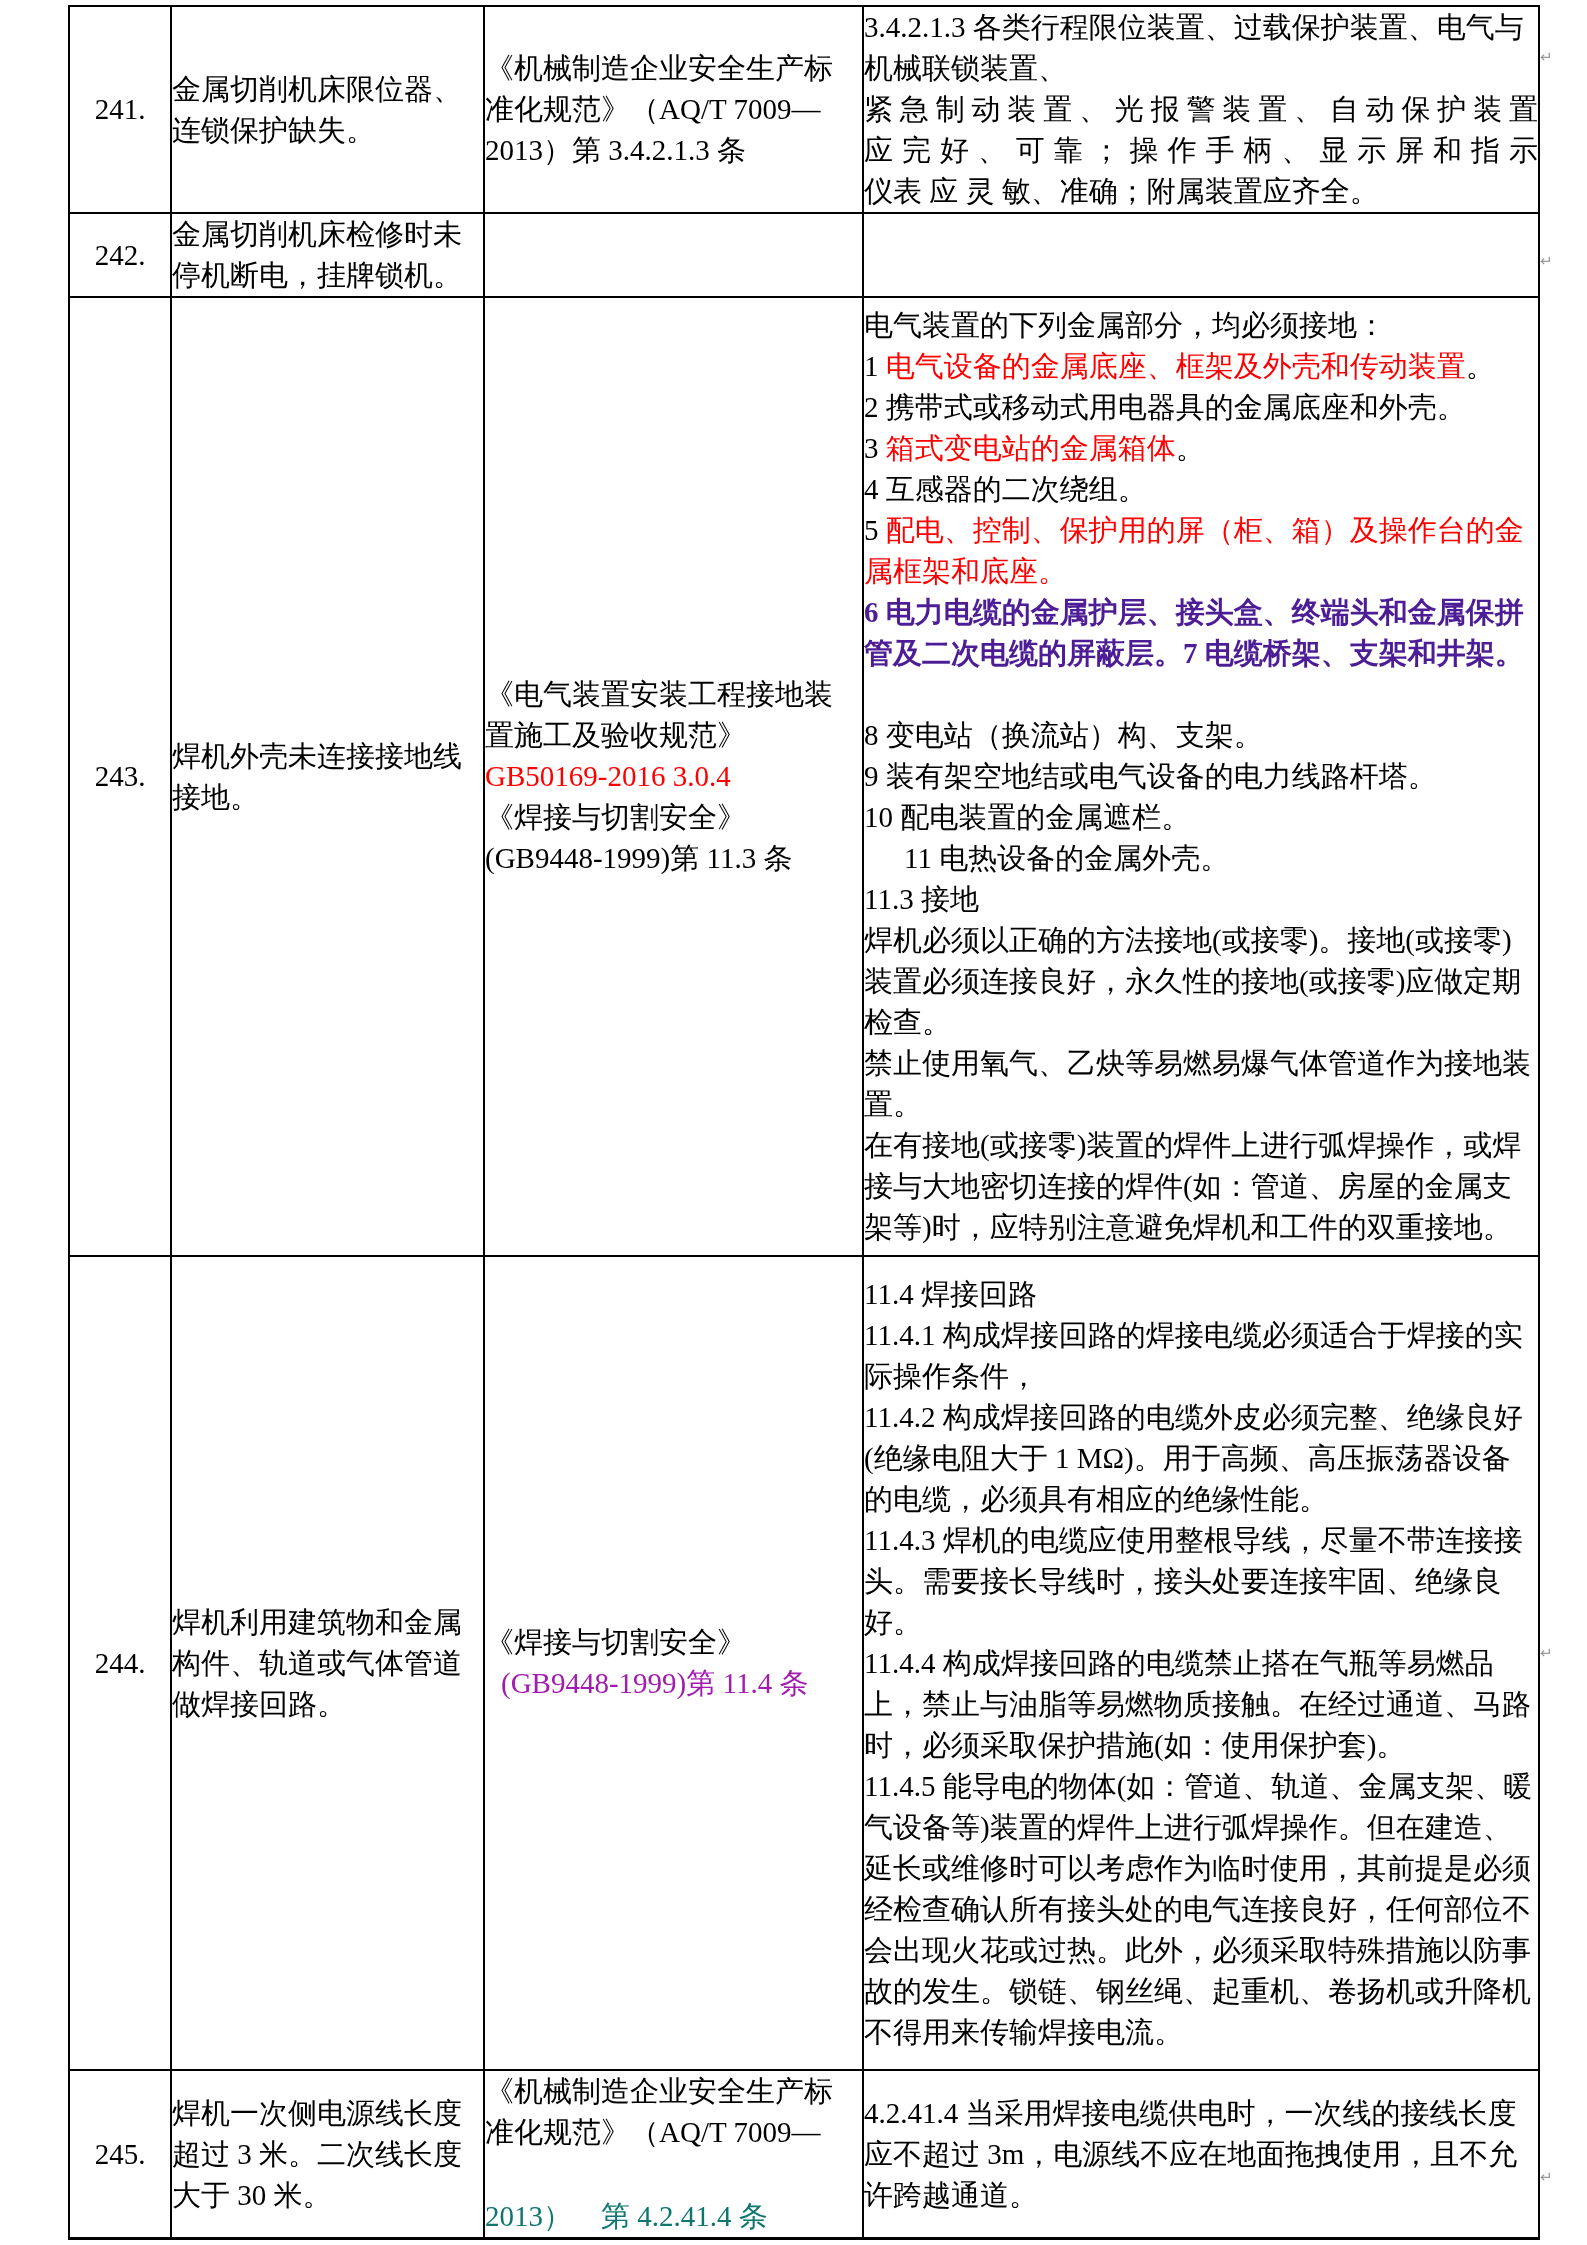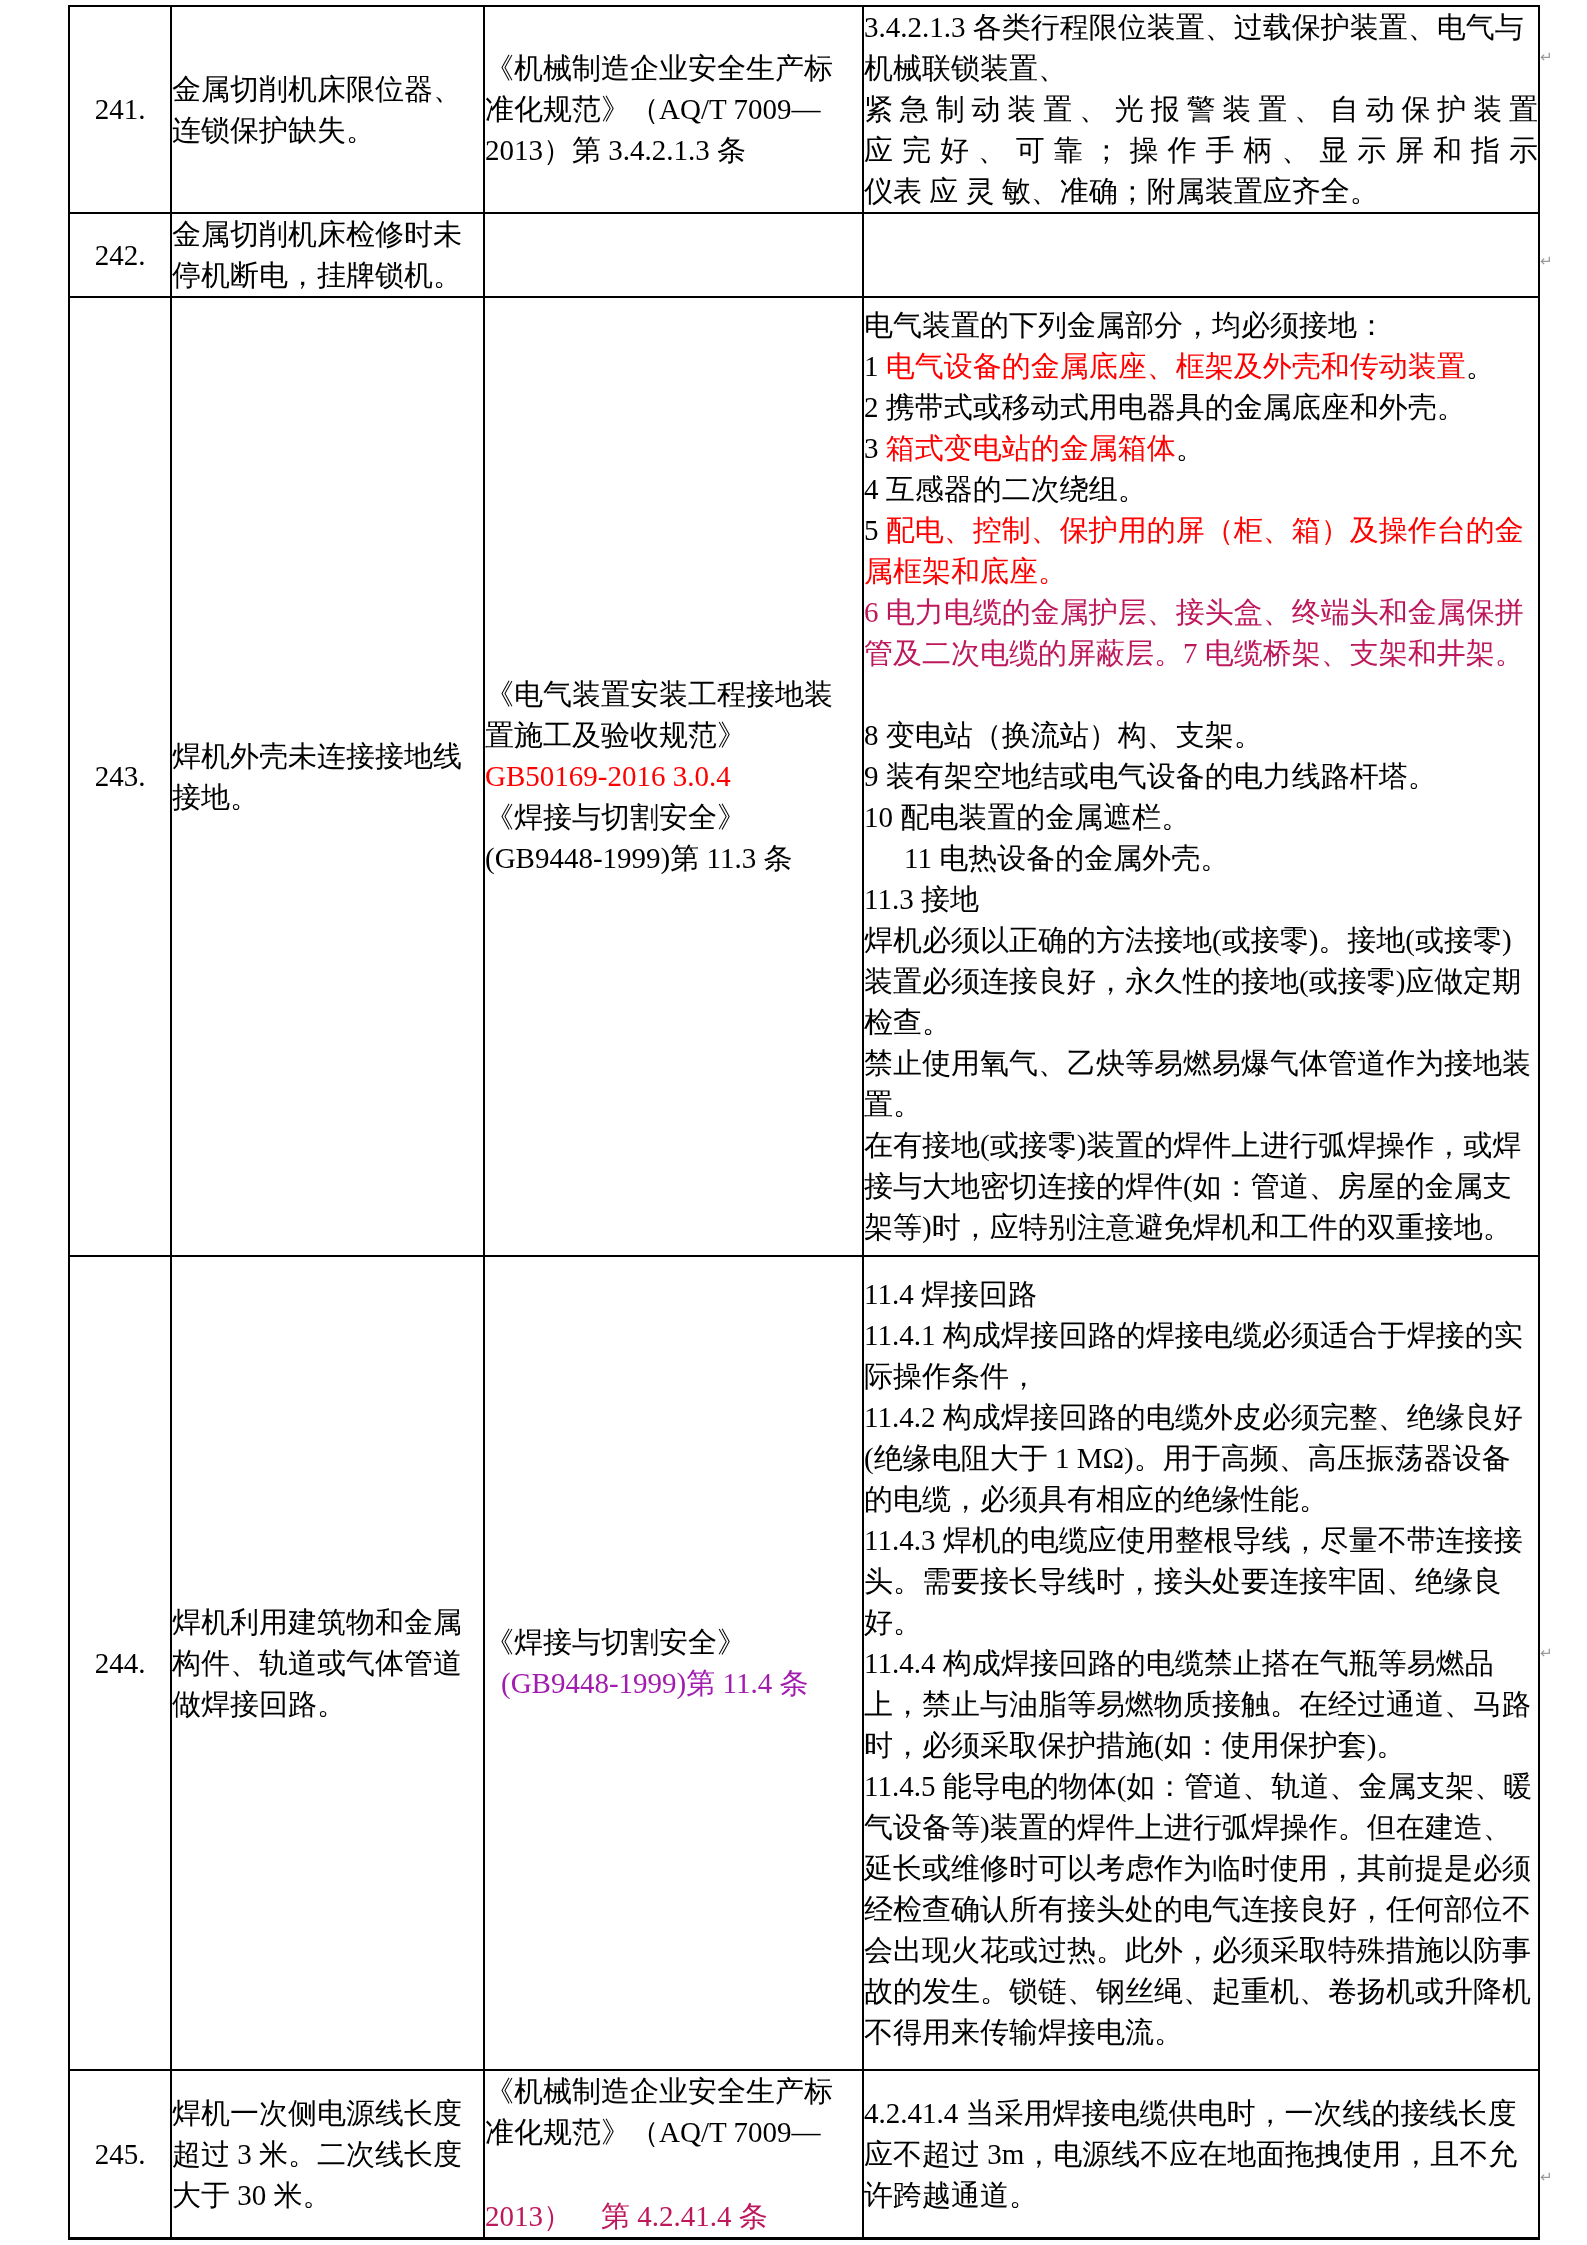--- a/index.html
+++ b/index.html
@@ -92,21 +92,21 @@
             <div class="basis-line" style="color: rgb(0, 0, 0);">《焊接与切割安全》</div>
             <div class="basis-line" style="color: rgb(0, 0, 0);">(GB9448-1999)第 11.3 条</div>
           </td>
           <td class="detail">
             <div class="para"><span style="color: rgb(0, 0, 0);">电气装置的下列金属部分，均必须接地：</span></div>
             <div class="para"><span style="color: rgb(0, 0, 0);">1 </span><span style="color: rgb(255, 0, 0);">电气设备的金属底座、框架及外壳和传动装置</span><span style="color: rgb(0, 0, 0);">。</span></div>
             <div class="para"><span style="color: rgb(0, 0, 0);">2 携带式或移动式用电器具的金属底座和外壳。</span></div>
             <div class="para"><span style="color: rgb(0, 0, 0);">3 </span><span style="color: rgb(255, 0, 0);">箱式变电站的金属箱体</span><span style="color: rgb(0, 0, 0);">。</span></div>
             <div class="para"><span style="color: rgb(0, 0, 0);">4 互感器的二次绕组。</span></div>
             <div class="para"><span style="color: rgb(0, 0, 0);">5 </span><span style="color: rgb(255, 0, 0);">配电、控制、保护用的屏（柜、箱）及操作台的金属框架和底座。</span></div>
-            <div class="para"><span style="color: #be185d;">6 电力电缆的金属护层、接头盒、终端头和金属保拼管及二次电缆的屏蔽层。7 电缆桥架、支架和井架。</span></div>
+            <div class="para"><span style="color: #4c1d95; font-weight: bold;">6 电力电缆的金属护层、接头盒、终端头和金属保拼管及二次电缆的屏蔽层。7 电缆桥架、支架和井架。</span></div>
             <div class="para"></div>
             <div class="para"><span style="color: rgb(0, 0, 0);">8 变电站（换流站）构、支架。</span></div>
             <div class="para"><span style="color: rgb(0, 0, 0);">9 装有架空地结或电气设备的电力线路杆塔。</span></div>
             <div class="para"><span style="color: rgb(0, 0, 0);">10 配电装置的金属遮栏。</span></div>
             <div class="para"><span style="color: rgb(0, 0, 0); padding-left: 40px;">11 电热设备的金属外壳。</span></div>
             <div class="para"><span style="color: rgb(0, 0, 0);">11.3  接地</span></div>
             <div class="para"><span style="color: rgb(0, 0, 0);">焊机必须以正确的方法接地(或接零)。接地(或接零)装置必须连接良好，永久性的接地(或接零)应做定期检查。</span></div>
             <div class="para"><span style="color: rgb(0, 0, 0);">禁止使用氧气、乙炔等易燃易爆气体管道作为接地装置。</span></div>
             <div class="para"><span style="color: rgb(0, 0, 0);">在有接地(或接零)装置的焊件上进行弧焊操作，或焊接与大地密切连接的焊件(如：管道、房屋的金属支架等)时，应特别注意避免焊机和工件的双重接地。</span></div>
           </td>
@@ -126,21 +126,21 @@
             <div class="para"><span style="color: rgb(0, 0, 0);">11.4.4  构成焊接回路的电缆禁止搭在气瓶等易燃品上，禁止与油脂等易燃物质接触。在经过通道、马路时，必须采取保护措施(如：使用保护套)。</span></div>
             <div class="para"><span style="color: rgb(0, 0, 0);">11.4.5  能导电的物体(如：管道、轨道、金属支架、暖气设备等)装置的焊件上进行弧焊操作。但在建造、延长或维修时可以考虑作为临时使用，其前提是必须经检查确认所有接头处的电气连接良好，任何部位不会出现火花或过热。此外，必须采取特殊措施以防事故的发生。锁链、钢丝绳、起重机、卷扬机或升降机不得用来传输焊接电流。</span></div>
           </td>
         </tr>
         <tr style="height: 166px;">
           <td class="no">245.</td>
           <td class="issue">焊机一次侧电源线长度超过 3 米。二次线长度大于 30 米。</td>
           <td class="basis">
             <div class="basis-line" style="color: rgb(0, 0, 0);">《机械制造企业安全生产标</div>
             <div class="basis-line" style="color: rgb(0, 0, 0);">准化规范》（AQ/T 7009—</div>
-            <div class="basis-line" style="color: #be185d; margin-top: 43px;">2013）　第 4.2.41.4 条</div>
+            <div class="basis-line" style="color: #0f766e; margin-top: 43px;">2013）　第 4.2.41.4 条</div>
           </td>
           <td class="detail">
             <div class="para"><span style="color: rgb(0, 0, 0);">4.2.41.4 当采用焊接电缆供电时，一次线的接线长度应不超过 3m，电源线不应在地面拖拽使用，且不允许跨越通道。</span></div>
           </td>
         </tr>
       </tbody>
   </table>
 
   <span class="pmark m0">↵</span>
   <span class="pmark m1">↵</span>

